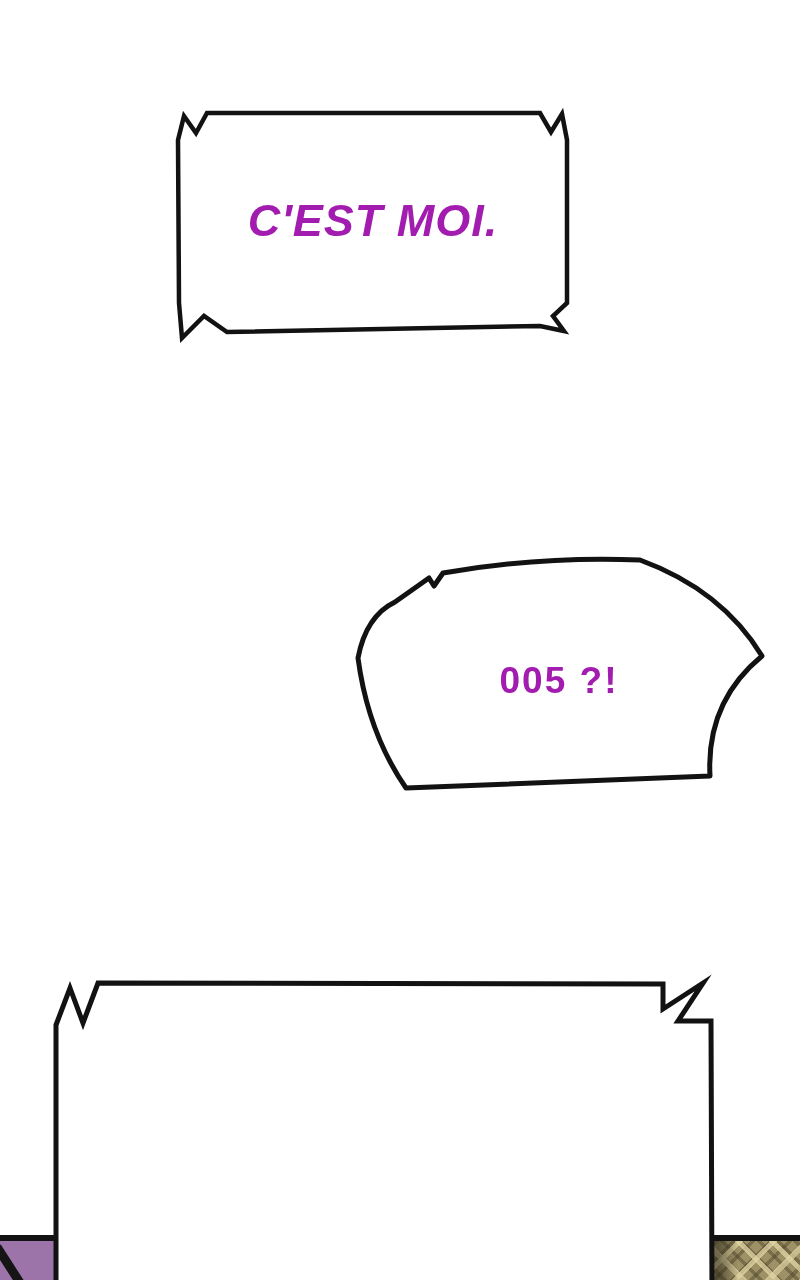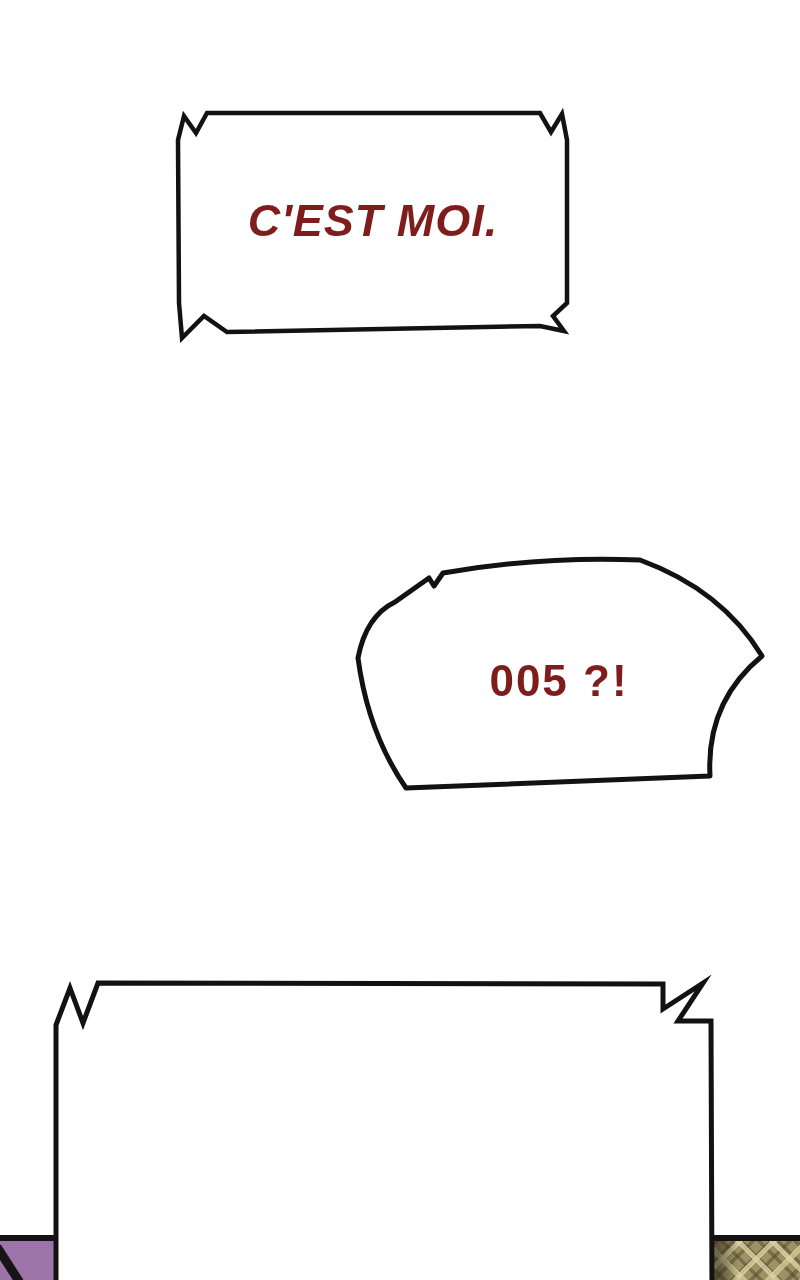--- a/index.html
+++ b/index.html
@@ -7,25 +7,25 @@
     position:relative;
     width:800px;height:1280px;
     background:#ffffff;
     overflow:hidden;
     font-family:"Liberation Sans", sans-serif;
   }
   .art{position:absolute;left:0;top:0;width:800px;height:1280px;}
   .txt{
     position:absolute;
     display:flex;align-items:center;justify-content:center;
-    color:#7f1d1d;font-weight:bold;white-space:nowrap;
+    color:#a21caf;font-weight:bold;white-space:nowrap;
     letter-spacing:1px;
   }
   .txt-top{left:178px;top:116px;width:390px;height:210px;font-size:45px;font-style:italic;}
-  .txt-bubble{left:398px;top:631px;width:322px;height:100px;font-size:44px;letter-spacing:2px;}
+  .txt-bubble{left:398px;top:631px;width:322px;height:100px;font-size:37px;letter-spacing:2px;}
   .txt-bottom{left:56px;top:1078px;width:656px;height:158px;font-size:57px;font-style:italic;}
   .frag{position:absolute;top:1235px;height:45px;border-top:6px solid #121212;box-sizing:content-box;}
   .frag-left{left:0;width:56px;background:#9d74a9;}
   .frag-left svg{position:absolute;left:0;top:0;}
   .frag-right{
     left:712px;width:88px;
     background-color:#9e9166;
     background-image:
       linear-gradient(90deg, rgba(42,37,22,.55) 0 7px, rgba(42,37,22,0) 26px),
       repeating-linear-gradient(45deg, rgba(223,213,164,.75) 0 5px, rgba(223,213,164,0) 5px 24px),

